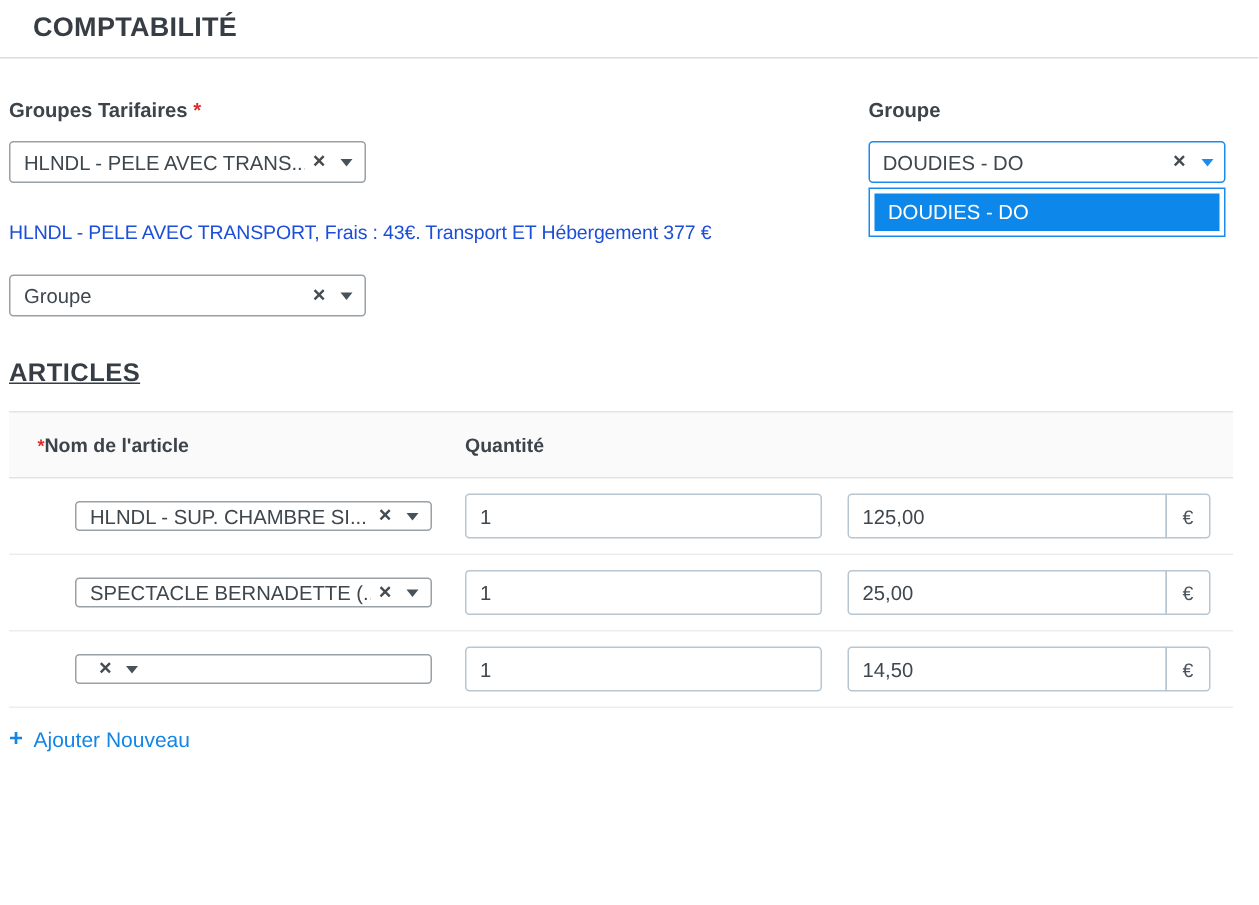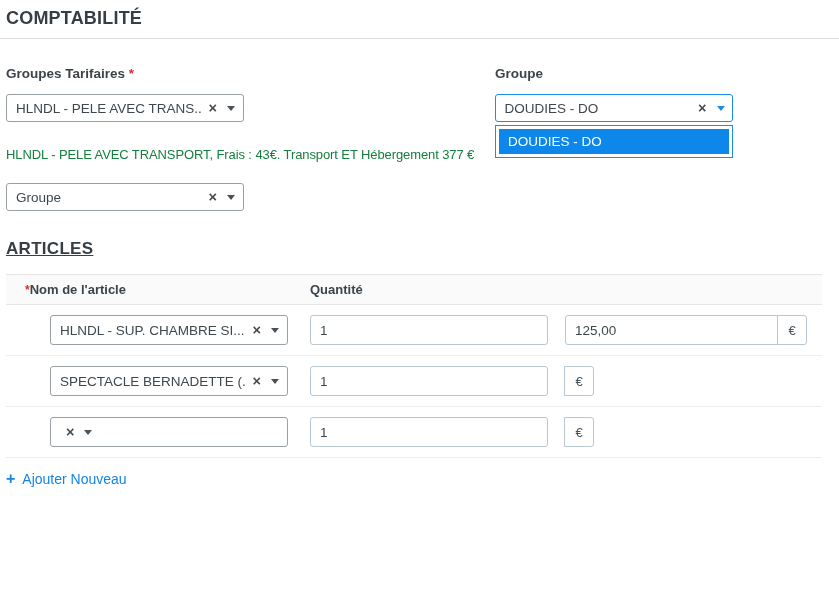--- a/index.html
+++ b/index.html
@@ -9,27 +9,27 @@
     background: #ffffff;
     font-family: "Liberation Sans", sans-serif;
     color: #3c434a;
     overflow: hidden;
     position: relative;
   }
 
   .page-title {
     font-size: 18px; font-weight: 700; color: #363d44;
     letter-spacing: 0.2px;
-    margin: 8px 0 9px 6px;
+    margin: 8px 0 9px 22px;
   }
   .rule {
     border: none; border-top: 1px solid #dcdcdc; margin: 0;
   }
 
-  .form-row { display: flex; margin: 27px 0 0 6px; }
+  .form-row { display: flex; margin: 27px 0 0 6px; justify-content: space-between; }
   .col-left  { width: 483px; }
   .col-right { margin-left: 6px; width: 260px; }
 
   .field-label {
     display: block;
     font-size: 13.5px; font-weight: 700; color: #3c434a;
     margin-bottom: 13px;
   }
   .req { color: #e02b2b; font-weight: 700; }
 
@@ -72,56 +72,56 @@
     background: #0d87e9; color: #ffffff;
     font-size: 13.5px; padding: 5px 9px;
     cursor: pointer;
     white-space: nowrap; overflow: hidden;
   }
 
   .description {
     width: 497px;
     margin: 21px 0 0 6px;
     font-size: 13px; letter-spacing: -0.1px;
-    line-height: 23px; color: #15803d;
+    line-height: 23px; color: #1d4ed8;
   }
 
   .groupement { margin: 17px 0 0 6px; }
   .groupement .field-label { margin-bottom: 12px; }
 
   .articles-title {
     font-size: 17px; font-weight: 700; color: #363d44;
     letter-spacing: 0.3px;
     margin: 28px 0 0 6px;
     text-decoration: underline;
   }
 
   .table { margin: 15px 0 0 6px; width: 816px; }
   .thead {
     display: flex; align-items: center;
-    height: 31px;
+    height: 45px;
     background: #fafafa;
     border-top: 1px solid #e4e4e4;
     border-bottom: 1px solid #e4e4e4;
     font-size: 13px; font-weight: 700; color: #3c434a;
   }
   .th-name  { width: 304px; padding-left: 19px; }
   .th-qty   { width: 255px; }
   .th-price { flex: 1; padding-left: 5px; }
 
   .trow {
     display: flex; align-items: center;
     height: 51px;
     border-bottom: 1px solid #ededed;
   }
   .td-name  { width: 304px; padding-left: 44px; }
   .td-qty   { width: 255px; }
   .td-price { display: flex; align-items: flex-start; }
 
-  .row-sel { height: 30px; }
+  .row-sel { height: 20px; }
 
   .text-input {
     height: 30px;
     border: 1px solid #b7c6d1; border-radius: 3px;
     padding: 0 9px;
     font-size: 13.5px; color: #3f474e;
     font-family: "Liberation Sans", sans-serif;
     background: #fff;
     outline: none;
   }
@@ -218,35 +218,37 @@
       <div class="sel row-sel">
         <span class="sel-text">SPECTACLE BERNADETTE (...</span>
         <span class="sel-clear">×</span>
         <span class="caret"></span>
       </div>
     </div>
     <div class="td-qty">
       <input class="text-input qty-input" value="1" style="">
     </div>
     <div class="td-price">
+      <input class="text-input price-input" value="25,00" style="">
       <span class="addon">€</span>
     </div>
   </div>
 
   <div class="trow">
     <div class="td-name">
       <div class="sel row-sel">
         <span class="sel-clear">×</span>
         <span class="caret"></span>
       </div>
     </div>
     <div class="td-qty">
       <input class="text-input qty-input" value="1" style="">
     </div>
     <div class="td-price">
+      <input class="text-input price-input" value="14,50" style="">
       <span class="addon">€</span>
     </div>
   </div>
 </div>
 
 <a class="add-new">
   <span class="add-plus">+</span>
   <span>Ajouter Nouveau</span>
 </a>
 

